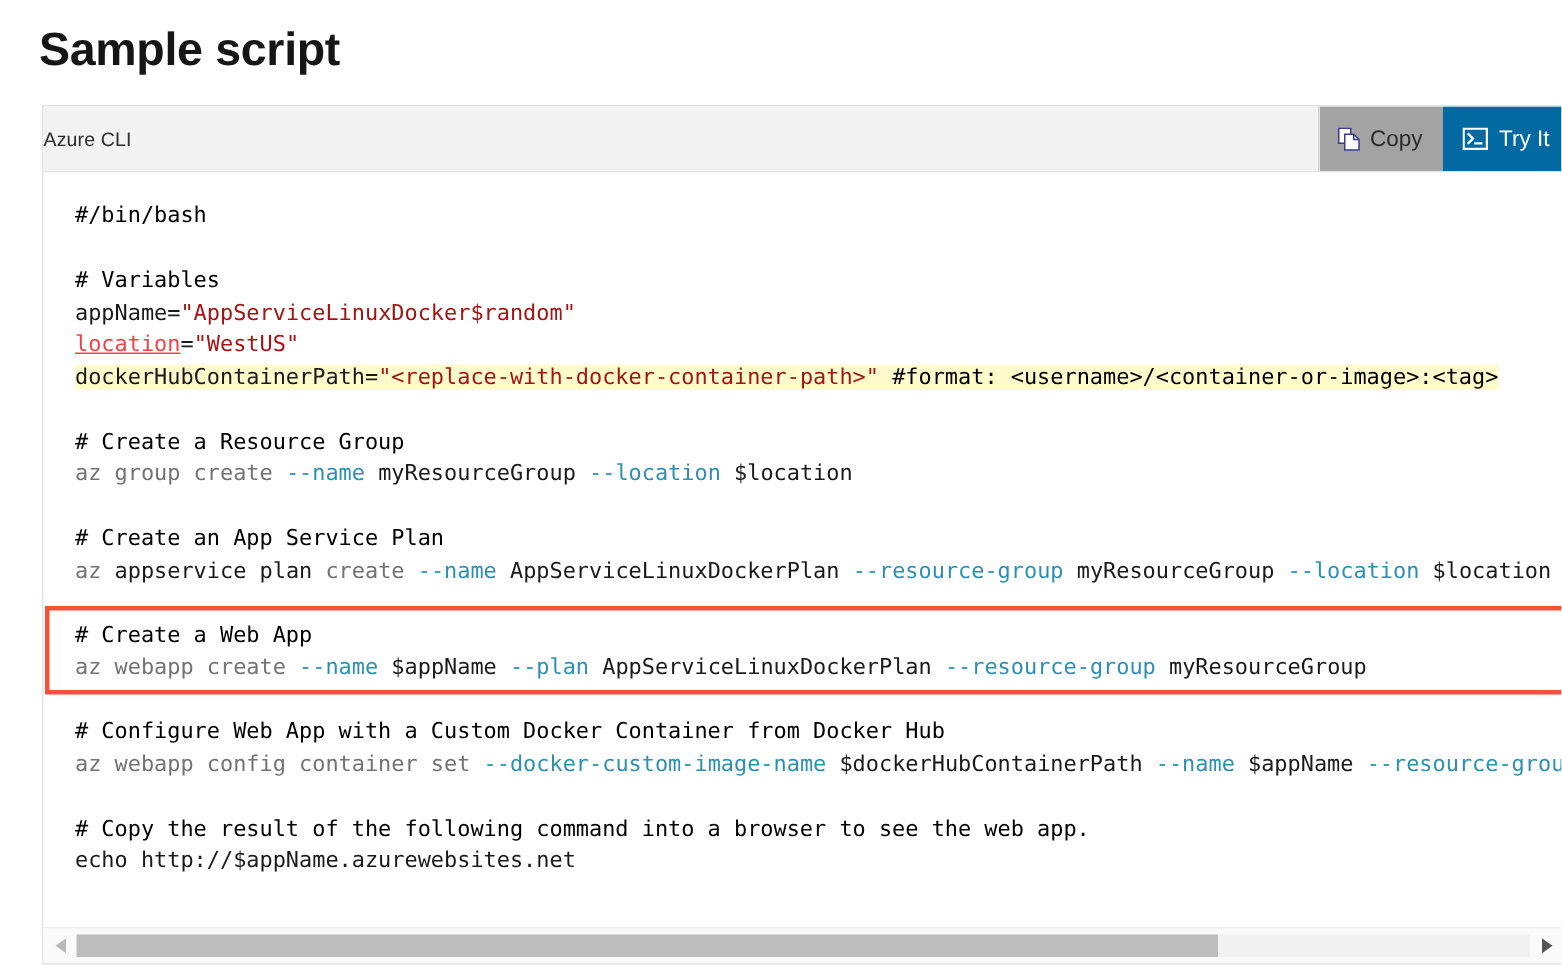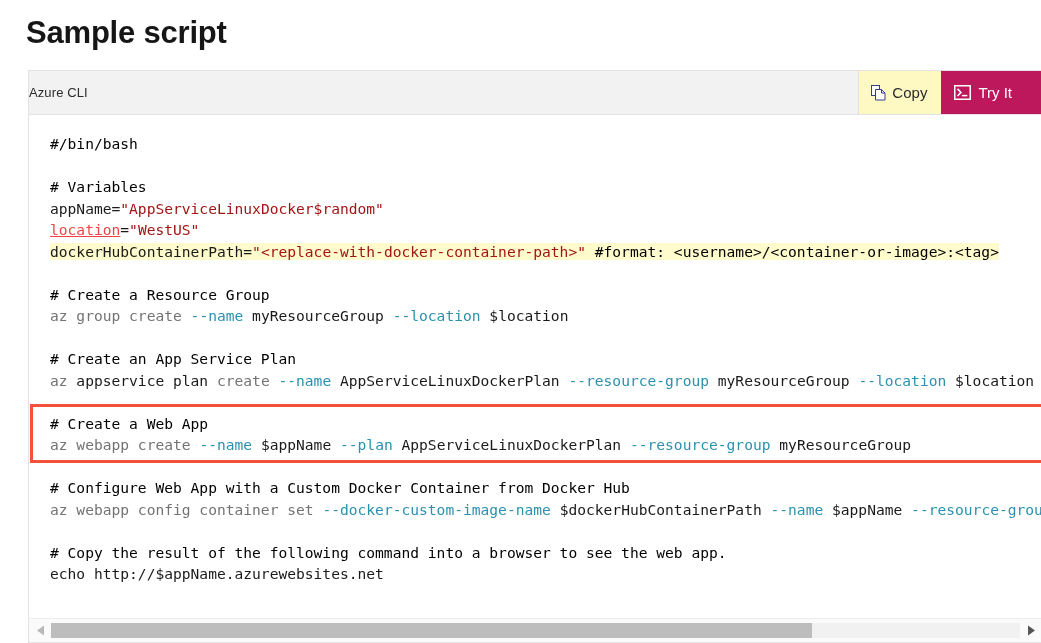--- a/index.html
+++ b/index.html
@@ -70,35 +70,35 @@
     display: flex;
     align-items: stretch;
     height: 43px;
   }
 
   .btn-copy {
     display: flex;
     align-items: center;
     gap: 6px;
     padding: 0 14px 0 12px;
-    background: #fef9c3;
+    background: #a3a3a3;
     border: none;
     border-left: 1px solid #e0e0e0;
     font-family: "Liberation Sans", sans-serif;
     font-size: 15px;
     color: #2b2b2b;
     cursor: pointer;
     white-space: nowrap;
   }
   .btn-tryit {
     display: flex;
     align-items: center;
     gap: 7px;
-    padding: 0 29px 0 13px;
-    background: #be185d;
+    padding: 0 8px 0 13px;
+    background: #0369a1;
     border: none;
     font-family: "Liberation Sans", sans-serif;
     font-size: 15px;
     color: #ffffff;
     cursor: pointer;
     white-space: nowrap;
   }
 
   .icon-copy { width: 15px; height: 16px; display: block; flex: 0 0 auto; }
   .icon-console { width: 17px; height: 15px; display: block; flex: 0 0 auto; }

